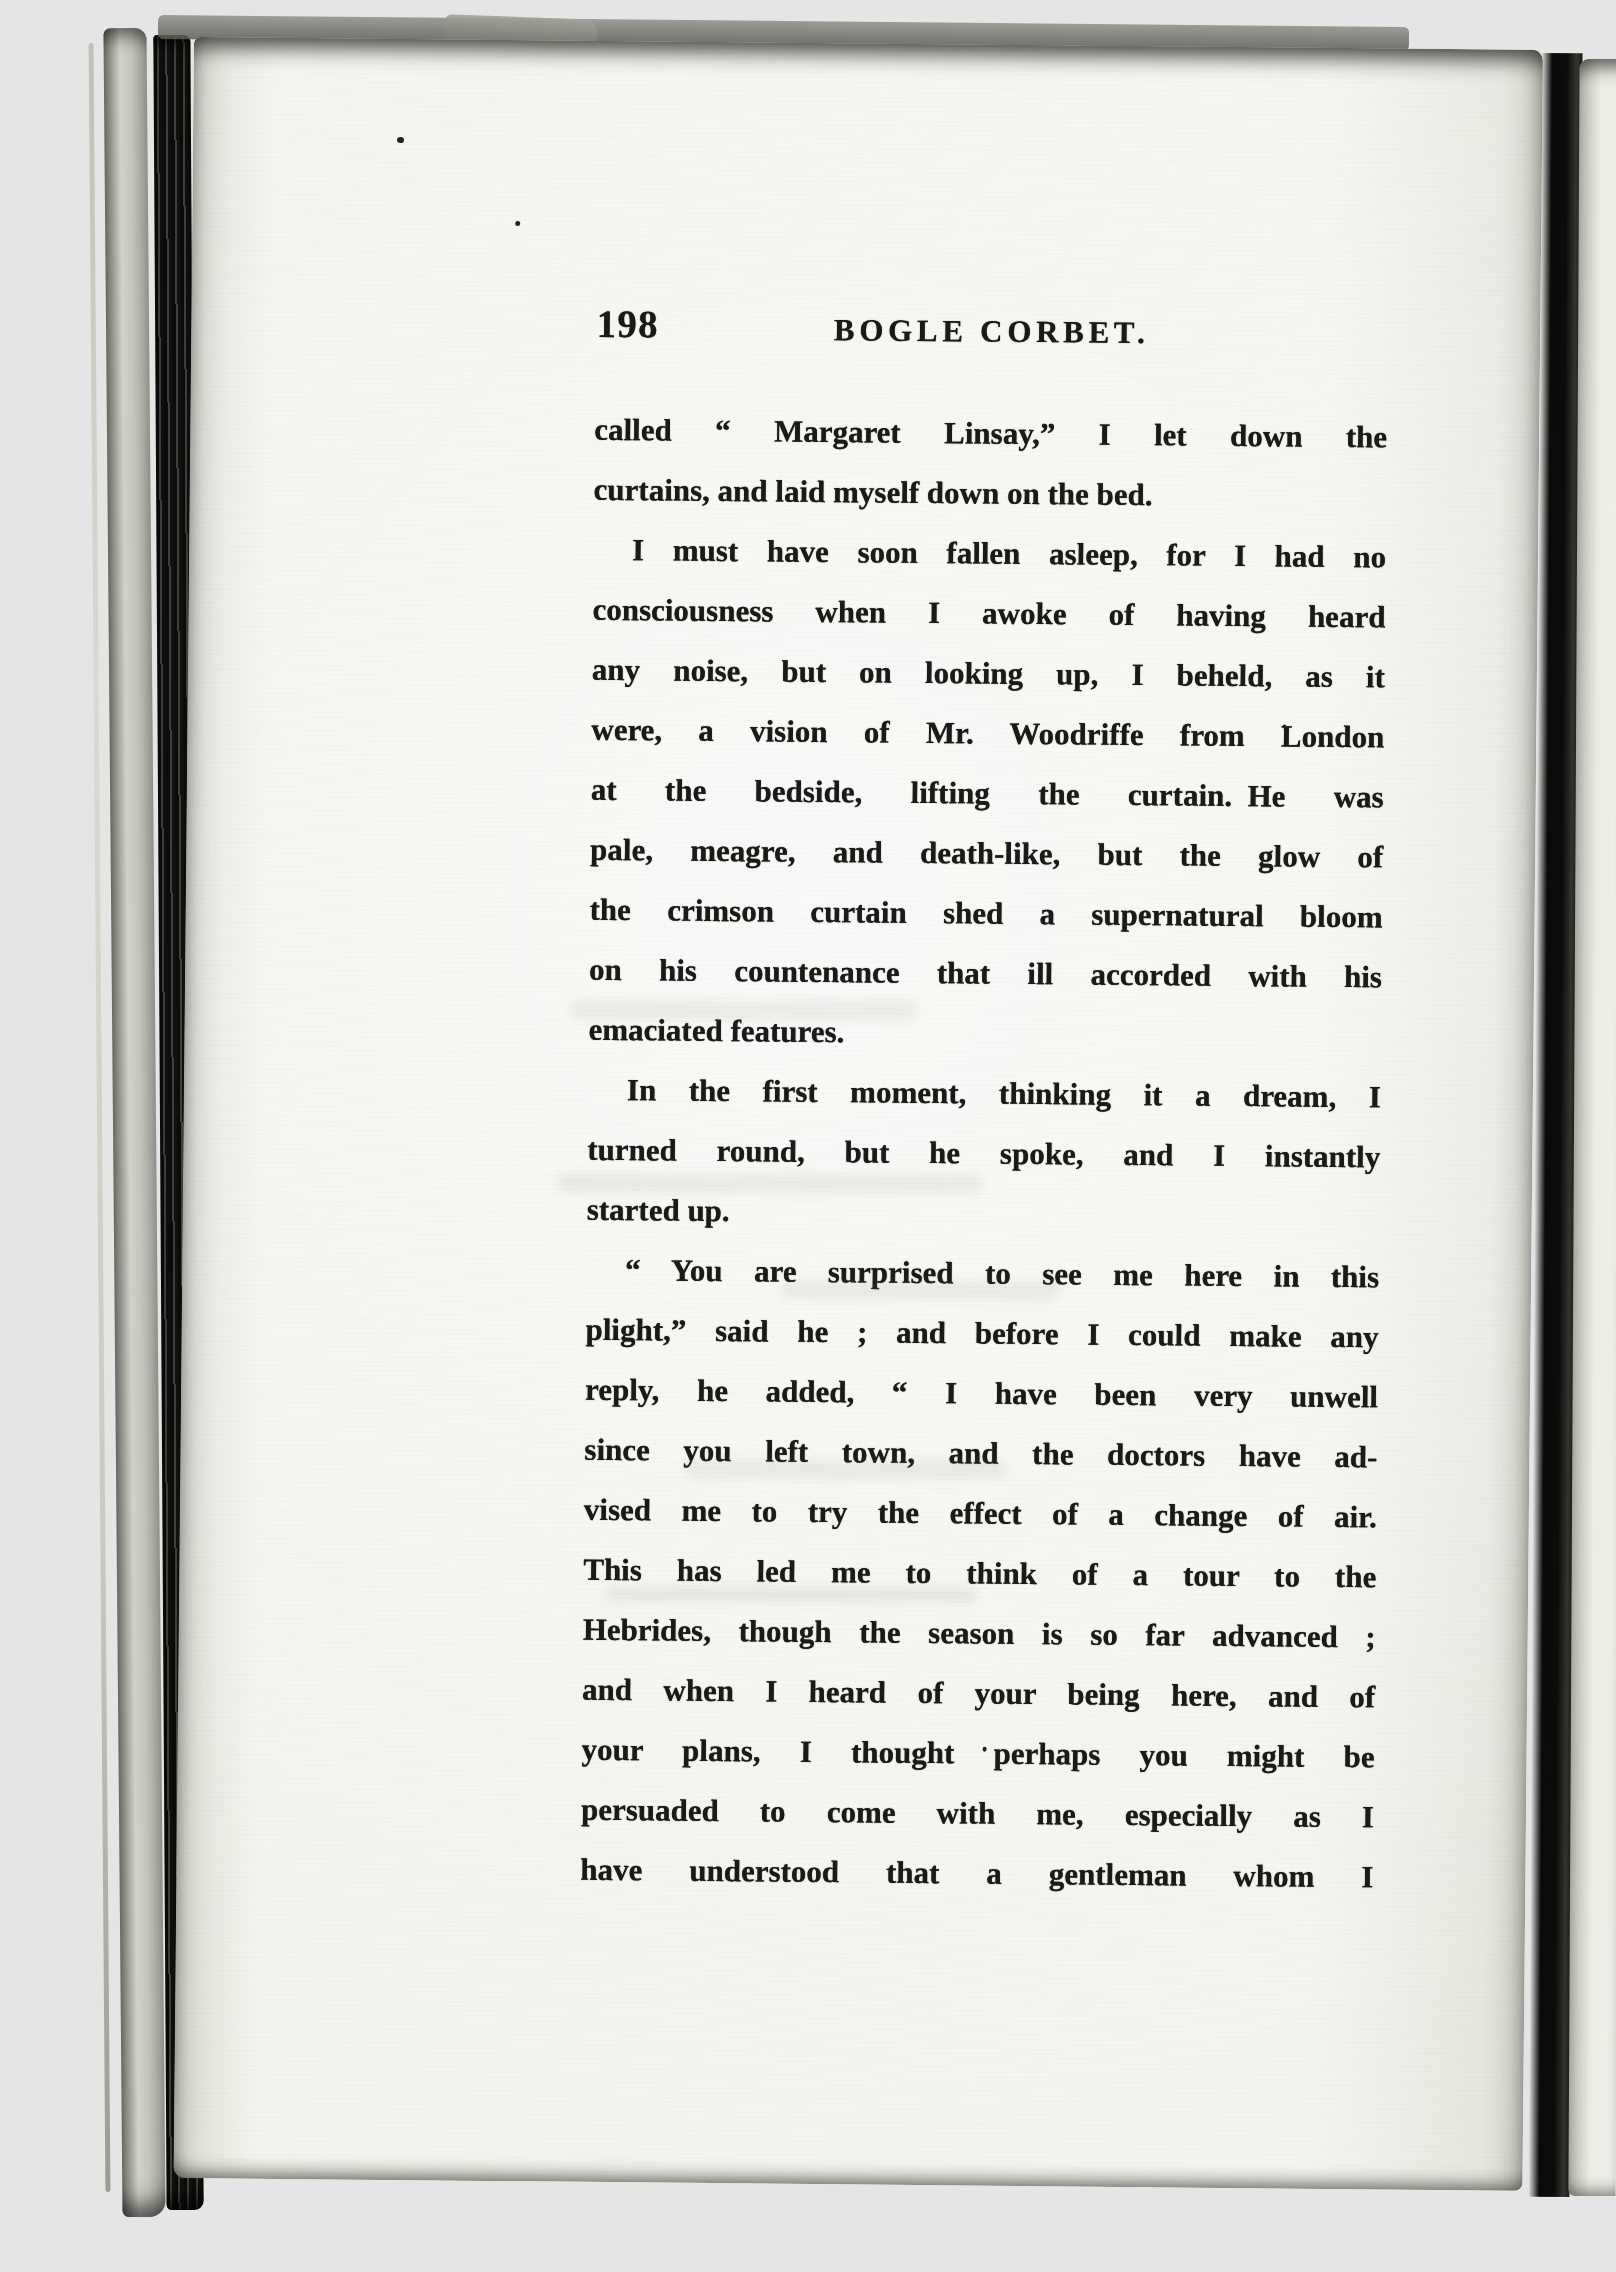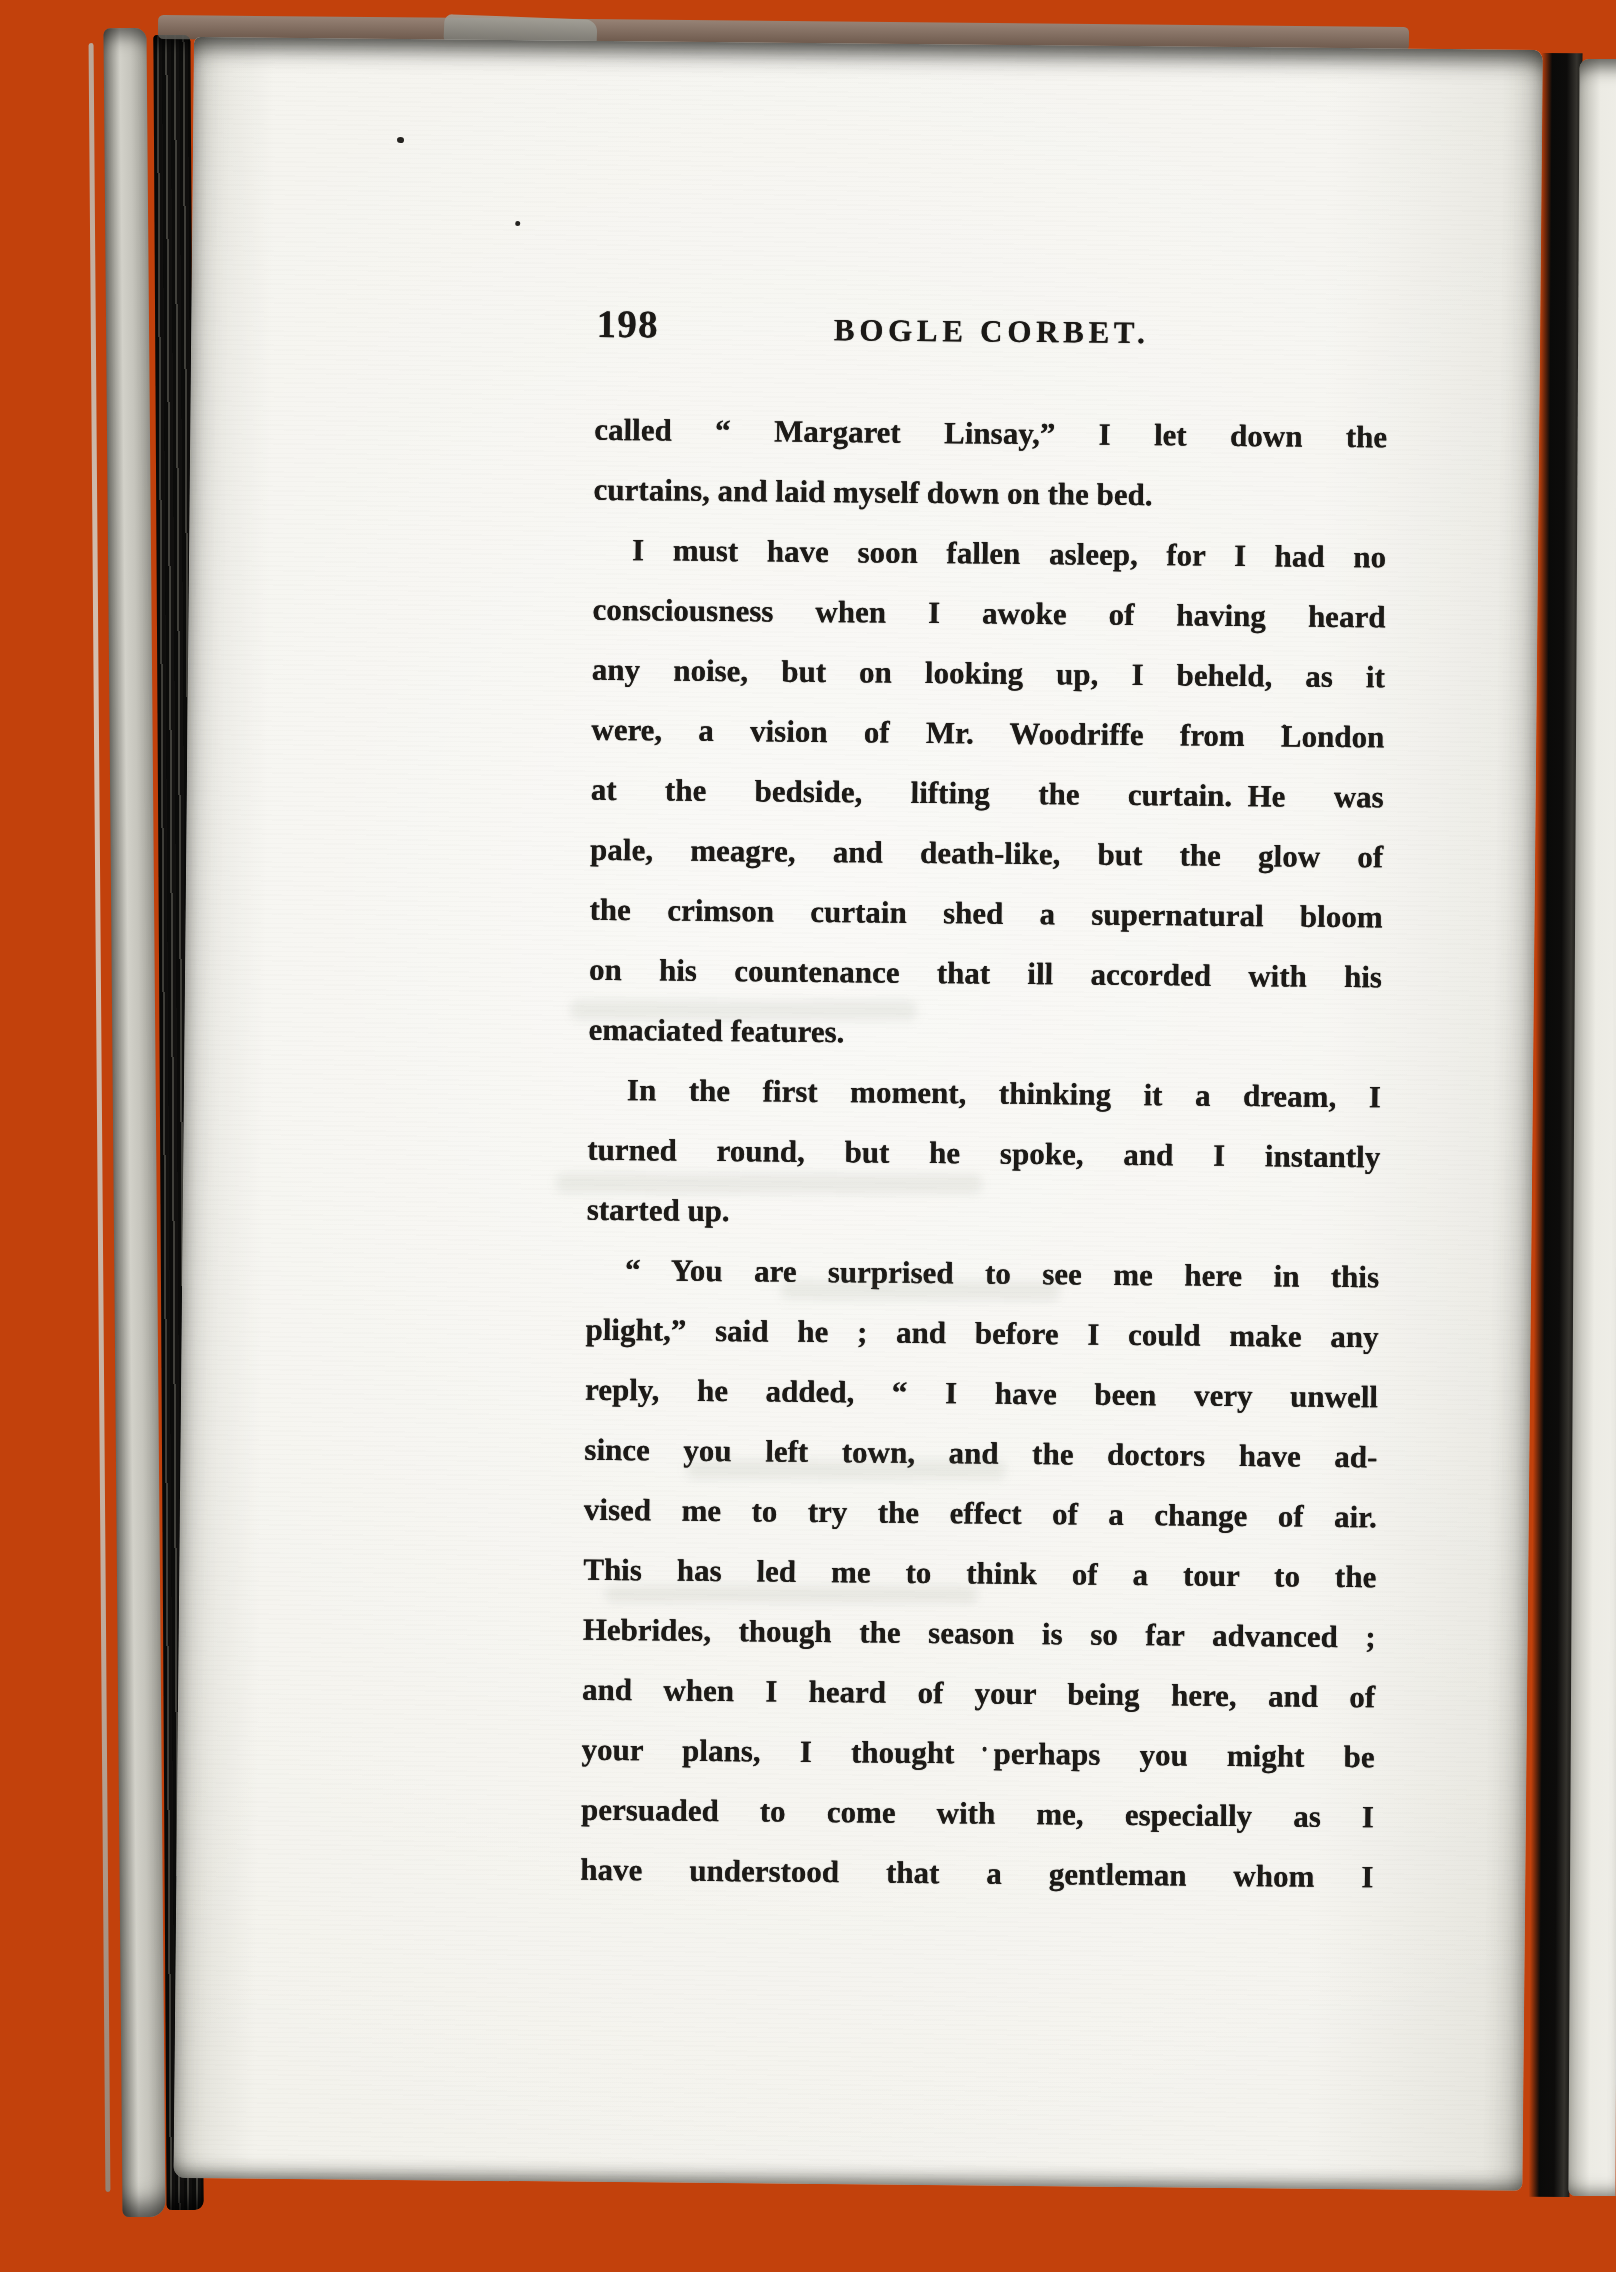--- a/index.html
+++ b/index.html
@@ -1,18 +1,18 @@
 <!DOCTYPE html>
 <html style="font-size:10.6px"><head>
 <meta charset="utf-8">
 <style>
   html,body{margin:0;padding:0;background:#030303;}
   #canvas{
     position:relative; width:1617px; height:2273px; overflow:hidden;
-    background:#c2410c; font-family:"Liberation Serif", serif;
+    background:#e5e5e5; font-family:"Liberation Serif", serif;
   }
   
   .edge-highlight{
     position:absolute; left:97px; top:43px; width:4.7px; height:2149px;
     background:linear-gradient(180deg,#b9b8b0,#d8d7cf 30%,#c4c3bb 70%,#8e8d85);
     transform:rotate(-0.45deg); border-radius:2.7px; opacity:.85;
   }
   .pages-light{
     position:absolute; left:113px; top:28px; width:43px; height:2189px;
     background:linear-gradient(90deg,#72716a,#d2d1c9 38%,#c6c5bd 62%,#9d9c94);

